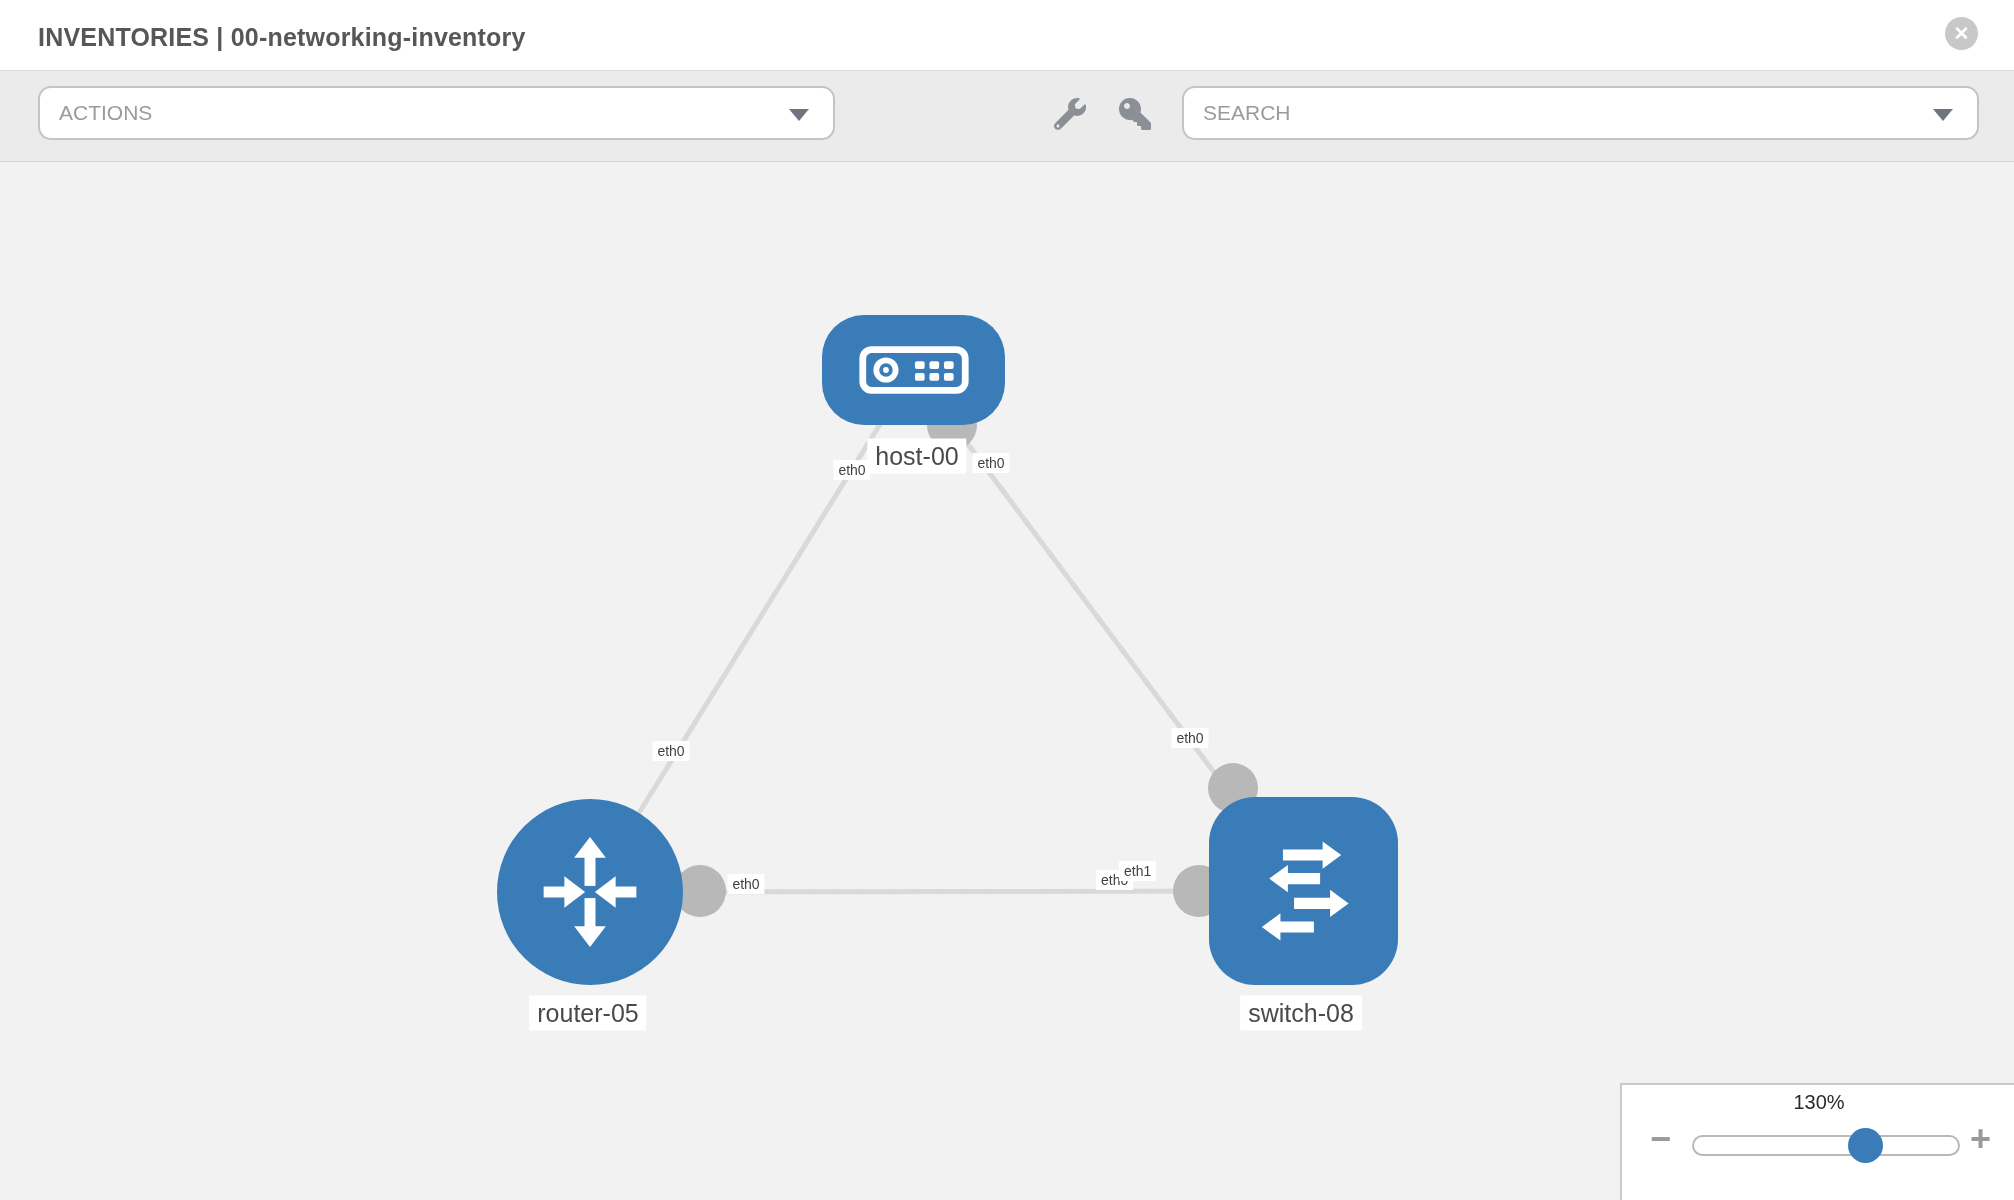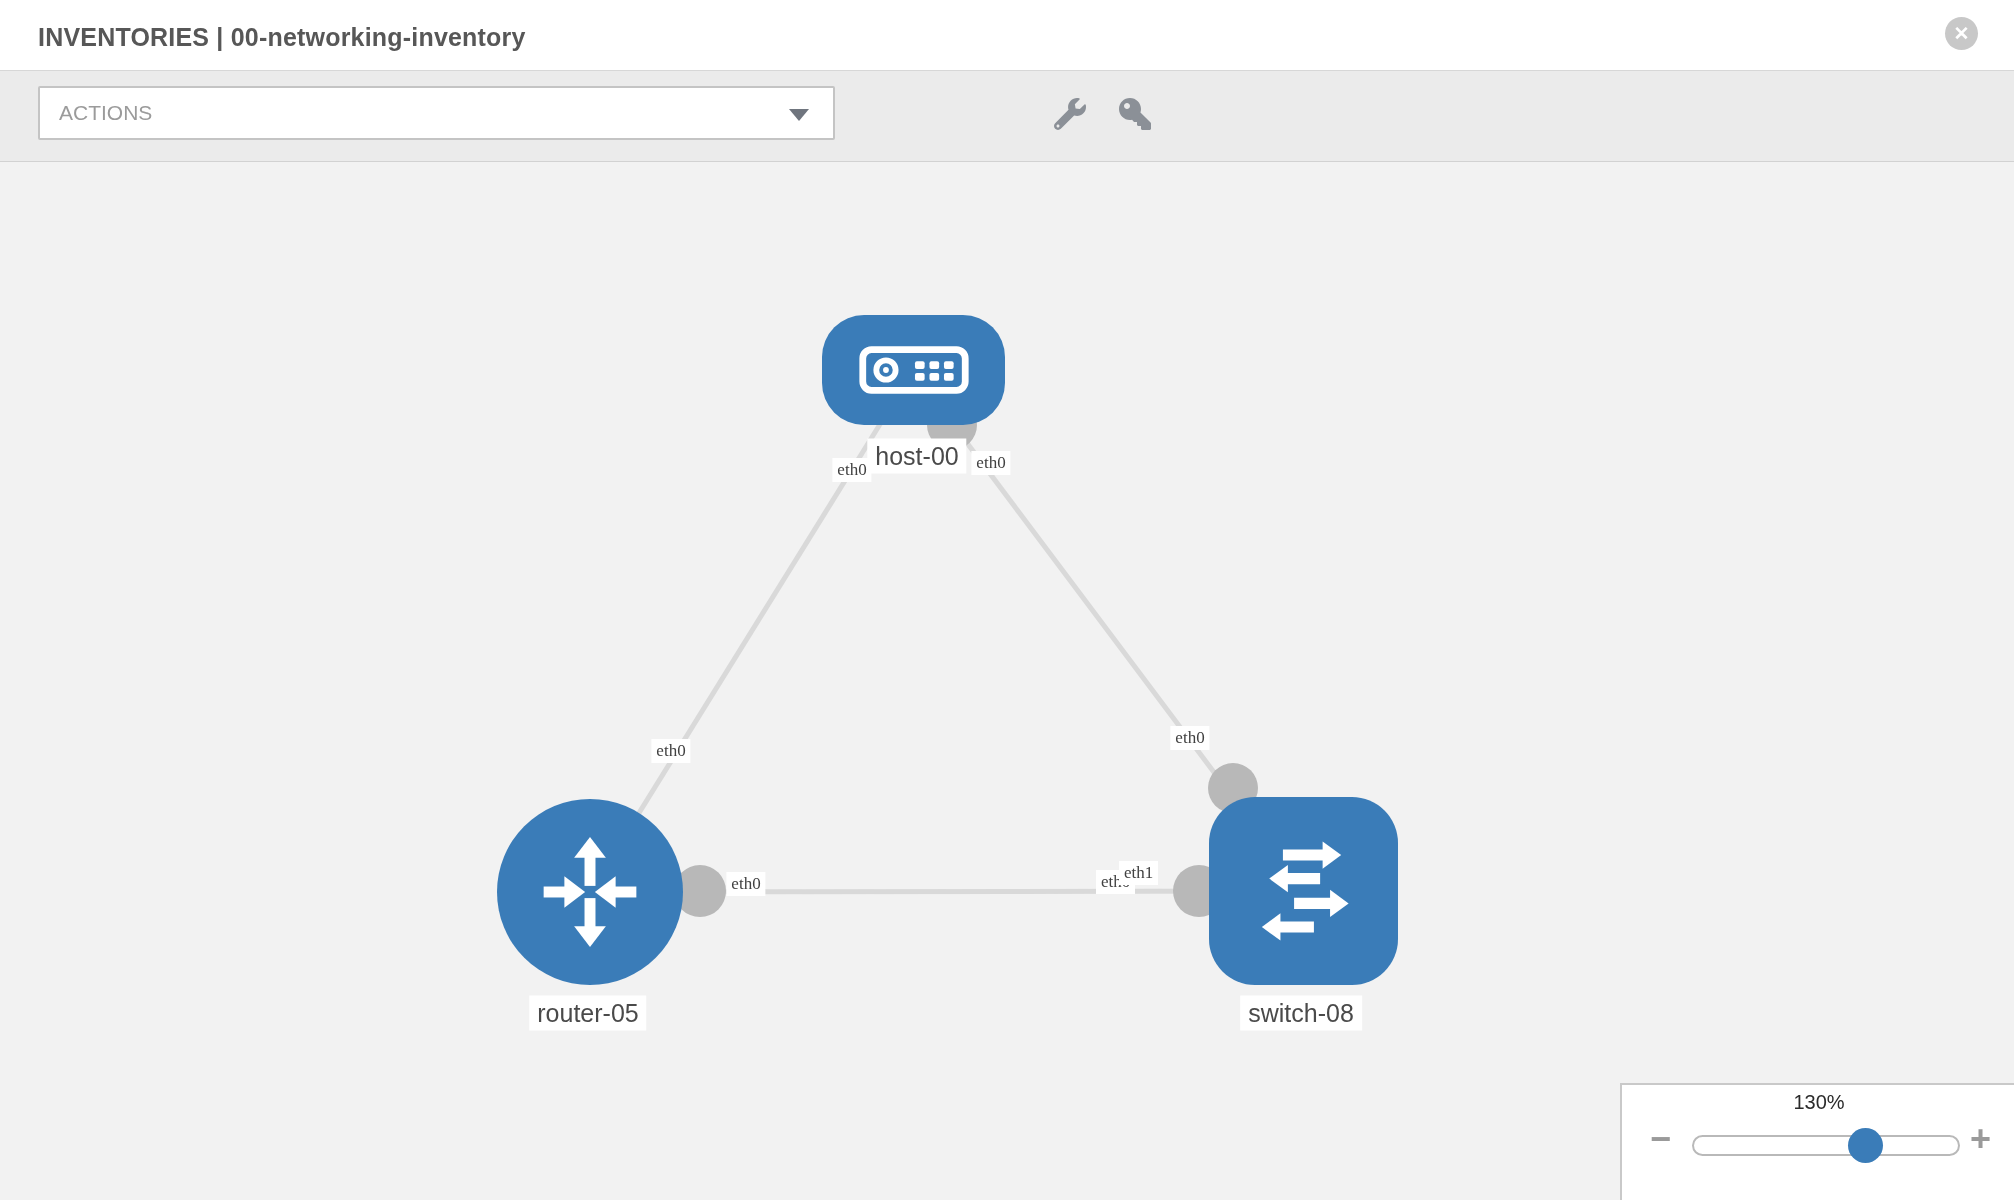--- a/index.html
+++ b/index.html
@@ -21,21 +21,21 @@
     border-radius:50%; background:#c8c8c8; color:#ffffff; text-align:center;
     line-height:33px; font-size:19px; font-weight:bold; cursor:pointer;
   }
   
   .toolbar {
     position:absolute; left:0; top:71px; width:2014px; height:91px;
     background:#ebebeb; border-bottom:1px solid #d2d2d2; box-sizing:border-box;
   }
   .combobox {
     position:absolute; top:15px; height:54px; background:#ffffff;
-    border:2px solid #c4c4c4; border-radius:2px; box-sizing:border-box; cursor:pointer;padding-left:40px;
+    border:2px solid #c4c4c4; border-radius:13px; box-sizing:border-box; cursor:pointer;padding-left:40px;
   }
   .combobox .combo-label {
     position:absolute; left:19px; top:0; line-height:50px; font-size:21px; color:#9b9b9b;
   }
   .caret {
     position:absolute; right:24px; top:21px; width:0; height:0;
     border-left:10px solid transparent; border-right:10px solid transparent;
     border-top:12px solid #6f757e;
   }
   .combo-actions { left:38px;  width:797px; }
@@ -53,21 +53,21 @@
   .edge { stroke:#d9d9d9; stroke-width:5; }
   .iface-dot { fill:#b8b8b8; }
   .node { position:absolute; background:#3a7cb8; display:flex; align-items:center; justify-content:center; cursor:pointer; }
   .node-host   { left:822px;  top:153px; width:183px; height:110px; border-radius:42px; }
   .node-router { left:497px;  top:637px; width:186px; height:186px; border-radius:50%; }
   .node-switch { left:1209px; top:635px; width:189px; height:188px; border-radius:46px; }
   .lbl {
     position:absolute; background:#ffffff; color:#414141; white-space:nowrap;
   }
   .lbl-node { font-size:25px; color:#4a4a4a; padding:3px 8px; transform:translate(-50%,-50%);text-align:center; }
-  .lbl-eth  { font-size:17px; padding:2px 5px;font-family:Liberation Serif, serif; }
+  .lbl-eth  { font-size:14px; padding:2px 5px; }
   .lbl-eth.centered { transform:translate(-50%,-50%); }
   
   .zoom-panel {
     position:absolute; left:1620px; top:921px; width:400px; height:125px;
     background:#ffffff; border:2px solid #c9c9c9; box-sizing:border-box;
   }
   .zoom-value {
     position:absolute; left:0; top:6px; width:394px; text-align:center;
     font-size:20px; color:#2b2b2b;
   }
@@ -111,20 +111,24 @@
         </svg>
     </div>
     <div class="tool-icon icon-key">
       <svg viewBox="0 0 512 512">
           <g transform="scale(-1,1) translate(-512,0)">
             <path d="M512 176.001C512 273.203 433.202 352 336 352c-11.22 0-22.19-1.062-32.827-3.069l-24.012 27.014A23.999 23.999 0 0 1 261.223 384H224v40c0 13.255-10.745 24-24 24h-40v40c0 13.255-10.745 24-24 24H24c-13.255 0-24-10.745-24-24v-78.059c0-6.365 2.529-12.47 7.029-16.971l161.802-161.802C163.108 213.814 160 195.271 160 176 160 78.798 238.797.001 335.999 0 433.488-.001 512 78.511 512 176.001zM336 128c0 26.51 21.49 48 48 48s48-21.49 48-48-21.49-48-48-48-48 21.49-48 48z"></path>
           </g>
         </svg>
     </div>
 
+    <div class="combobox combo-search">
+      <span class="combo-label">SEARCH</span>
+      <span class="caret"></span>
+    </div>
   </div>
 
   <div class="canvas">
 
     <svg class="edges" width="2014" height="1038">
       <line class="edge" x1="913" y1="209" x2="590" y2="730"></line>
       <line class="edge" x1="913" y1="209" x2="1303" y2="729"></line>
       <line class="edge" x1="590" y1="730" x2="1303" y2="729"></line>
       <circle class="iface-dot" cx="952" cy="263" r="25"></circle>
       <circle class="iface-dot" cx="700" cy="729" r="26"></circle>

